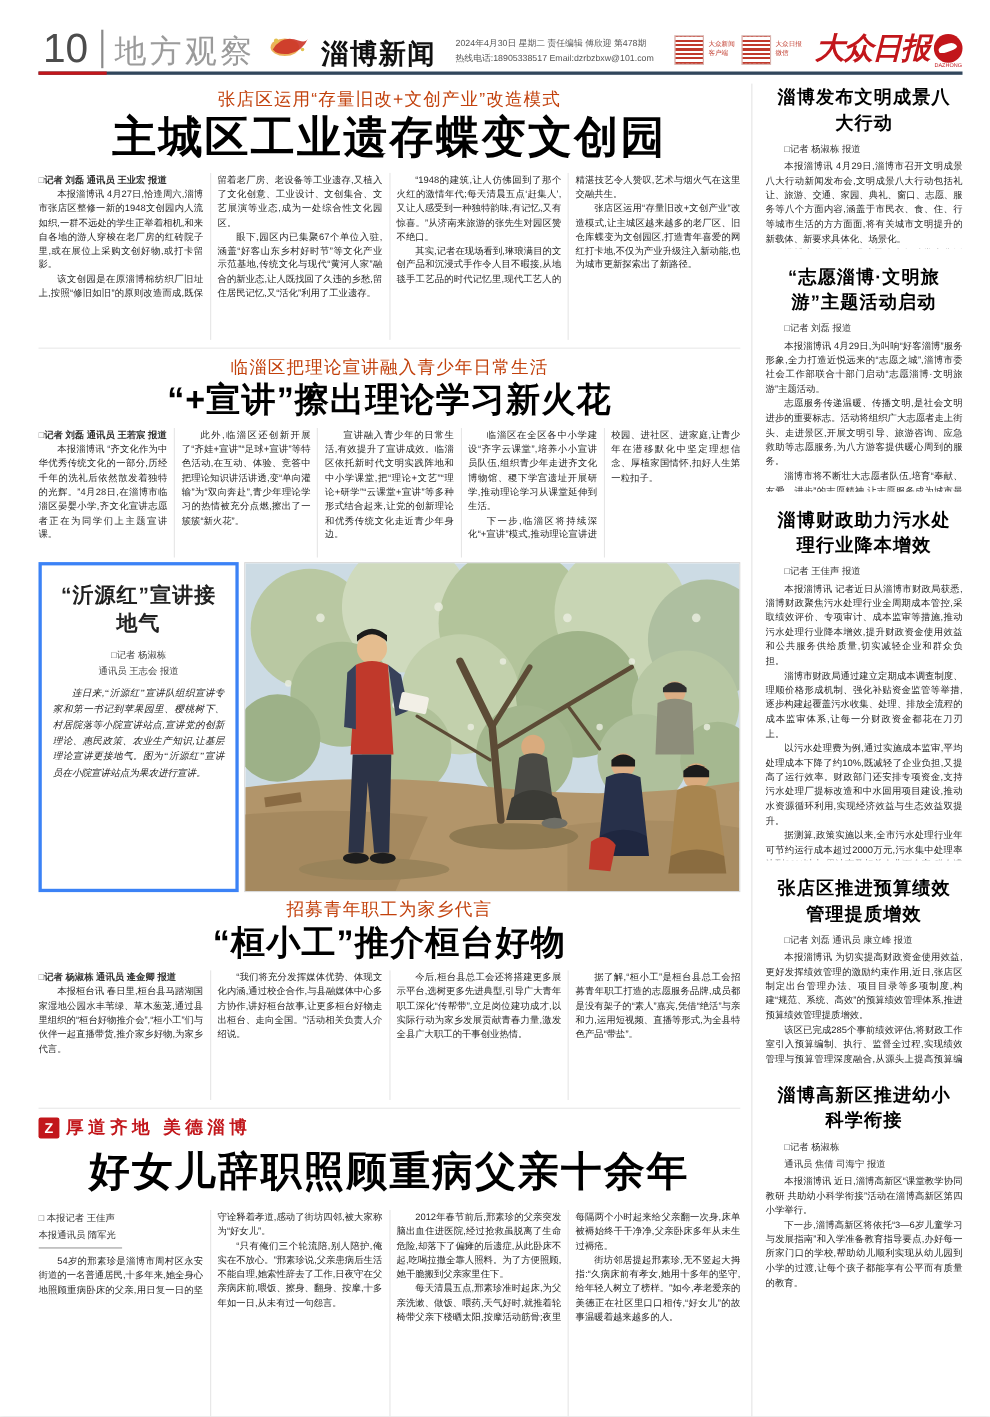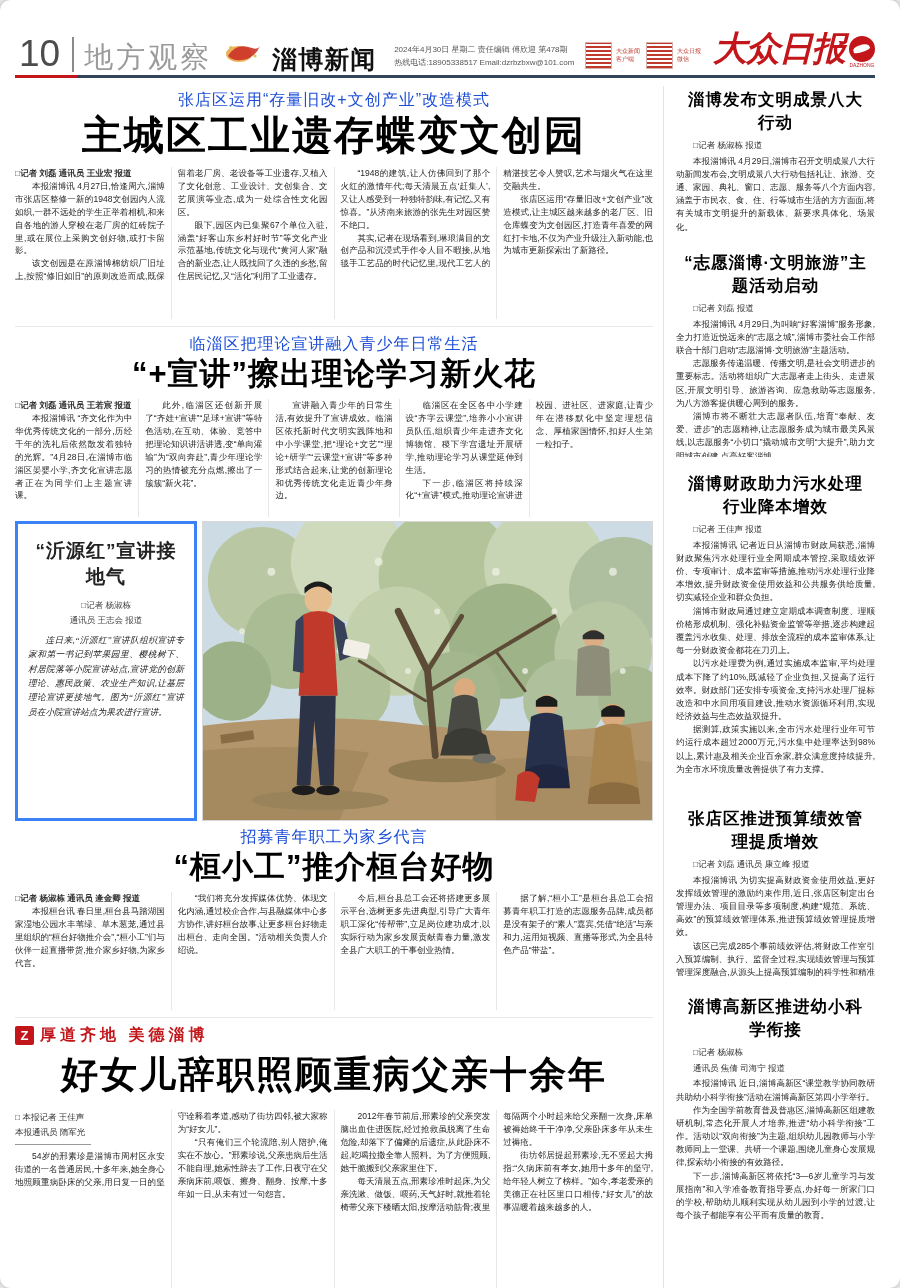--- a/index.html
+++ b/index.html
@@ -1,46 +1,46 @@
 <!DOCTYPE html>
 <html><head>
 <meta charset="utf-8">
 <style>
   html,body{margin:0;padding:0;background:#e9e9e9;}
   .page{width:900px;height:1288px;background:#fff;margin:0 auto;position:relative;
-        box-sizing:border-box;padding:26px 25px 0 15px;overflow:hidden;
-        font-family:"Liberation Sans",sans-serif;color:#222;box-shadow:0 0 4px rgba(0,0,0,.25);border-radius:10px;}
+        box-sizing:border-box;padding:26px 25px 0 35px;overflow:hidden;
+        font-family:"Liberation Sans",sans-serif;color:#222;box-shadow:0 0 4px rgba(0,0,0,.25);}
   [data-bind]:empty{display:none;}
   
   .masthead{display:flex;align-items:flex-end;gap:10px;position:relative;padding-bottom:6px;}
   .mast-rule{border-bottom:3px solid #31465c;position:absolute;left:0;right:0;bottom:0;}
   .red-rule{position:absolute;left:0;bottom:0;width:62px;border-bottom:3px solid #c2161b;z-index:2;}
   .page-num{font-size:37px;color:#4c4c4c;line-height:.9;padding:0 12px 2px 4px;border-right:2px solid #8a8a8a;}
   .section-title{font-size:29px;color:#9b9b9b;letter-spacing:3px;line-height:1;}
   .edition-name{font-size:25px;font-weight:900;color:#101010;line-height:1;letter-spacing:1px;}
   .issue-info{font-size:8px;color:#555;line-height:1.7;margin-left:8px;margin-bottom:2px;white-space:nowrap;}
   .qr-group{display:flex;align-items:center;gap:4px;margin-left:auto;margin-bottom:3px;}
   .qr{width:25px;height:25px;background:
       repeating-linear-gradient(0deg,#c0392b 0 2px,#fff 2px 4px),
       repeating-linear-gradient(90deg,rgba(192,57,43,.85) 0 2px,rgba(255,255,255,.85) 2px 4px);
       border:1px solid #d8b2ad;}
   .qr-label{font-size:6px;color:#c0392b;width:26px;line-height:1.3;}
   .brand{display:flex;align-items:center;gap:4px;margin-bottom:0;}
   .brand-name{font-family:"Liberation Serif",serif;font-style:italic;font-weight:900;
-              font-size:34px;color:#c2161b;white-space:nowrap;letter-spacing:-1px;}
+              font-size:27px;color:#c2161b;white-space:nowrap;letter-spacing:-1px;}
   .brand-emblem{width:26px;height:26px;border-radius:50%;background:#c2161b;position:relative;flex:0 0 auto;}
   .brand-emblem::after{content:"";position:absolute;left:4px;top:9px;width:17px;height:7px;
               background:#fff;border-radius:50% 50% 50% 50%/60% 90% 40% 40%;transform:rotate(-18deg);}
   .brand-sub{position:absolute;left:0;right:0;top:26px;text-align:center;font-size:5px;color:#c2161b;}
   
   .content{display:flex;margin-top:8px;}
   .main{width:648px;flex:0 0 648px;padding-right:10px;box-sizing:border-box;}
   .rail{flex:1;padding-left:12px;border-left:1px solid #e4e4e4;}
   
-  .kicker{text-align:center;font-size:16px;color:#1d4ed8;letter-spacing:1px;margin:4px 0 2px;}
+  .kicker{text-align:center;font-size:16px;color:#c2410c;letter-spacing:1px;margin:4px 0 2px;}
   .headline-xl{text-align:center;font-size:40px;font-weight:900;color:#000;letter-spacing:2px;line-height:1.1;margin:2px 0 10px;}
   .headline-lg{text-align:center;font-size:31px;font-weight:900;color:#000;letter-spacing:1px;line-height:1.1;margin:2px 0 8px;}
   .body-cols{font-size:8.5px;line-height:1.52;text-align:justify;color:#1f1f1f;
              column-gap:13px;column-rule:1px solid #e6e6e6;overflow:hidden;}
   .body-cols p{margin:0;text-indent:2em;}
   .byline{font-size:8.5px;color:#333;margin:0 0 3px;text-indent:0 !important;font-weight:bold;}
   .sect-sep{border-bottom:1px solid #e8e8e8;margin:7px 0;}
   .a-body{column-count:4;height:152px;}
   .b-body{column-count:5;height:118px;}
   .c-body{column-count:4;height:118px;}
@@ -320,20 +320,19 @@
 
         </div>
       </div>
 
       <div class="rail-article r5">
         <div class="rail-title" data-bind="rail.articles.4.title">淄博高新区推进幼小科学衔接</div>
         <p class="rail-byline" data-bind="rail.articles.4.byline">□记者 杨淑栋</p>
         <p class="rail-byline" data-bind="rail.articles.4.byline2">通讯员 焦倩 司海宁 报道</p>
         <div class="rail-body">
           <p data-bind="rail.articles.4.paragraphs.0">本报淄博讯 近日,淄博高新区“课堂教学协同教研 共助幼小科学衔接”活动在淄博高新区第四小学举行。</p>
-          <p data-bind="rail.articles.4.paragraphs.1">作为全国学前教育普及普惠区,淄博高新区组建教研机制,常态化开展人才培养,推进“幼小科学衔接”工作。活动以“双向衔接”为主题,组织幼儿园教师与小学教师同上一堂课、共研一个课题,围绕儿童身心发展规律,探索幼小衔接的有效路径。</p>
           <p data-bind="rail.articles.4.paragraphs.2">下一步,淄博高新区将依托“3—6岁儿童学习与发展指南”和入学准备教育指导要点,办好每一所家门口的学校,帮助幼儿顺利实现从幼儿园到小学的过渡,让每个孩子都能享有公平而有质量的教育。</p>
         </div>
       </div>
 
     </div>
   </div>
 </div>
 
 </body></html>

